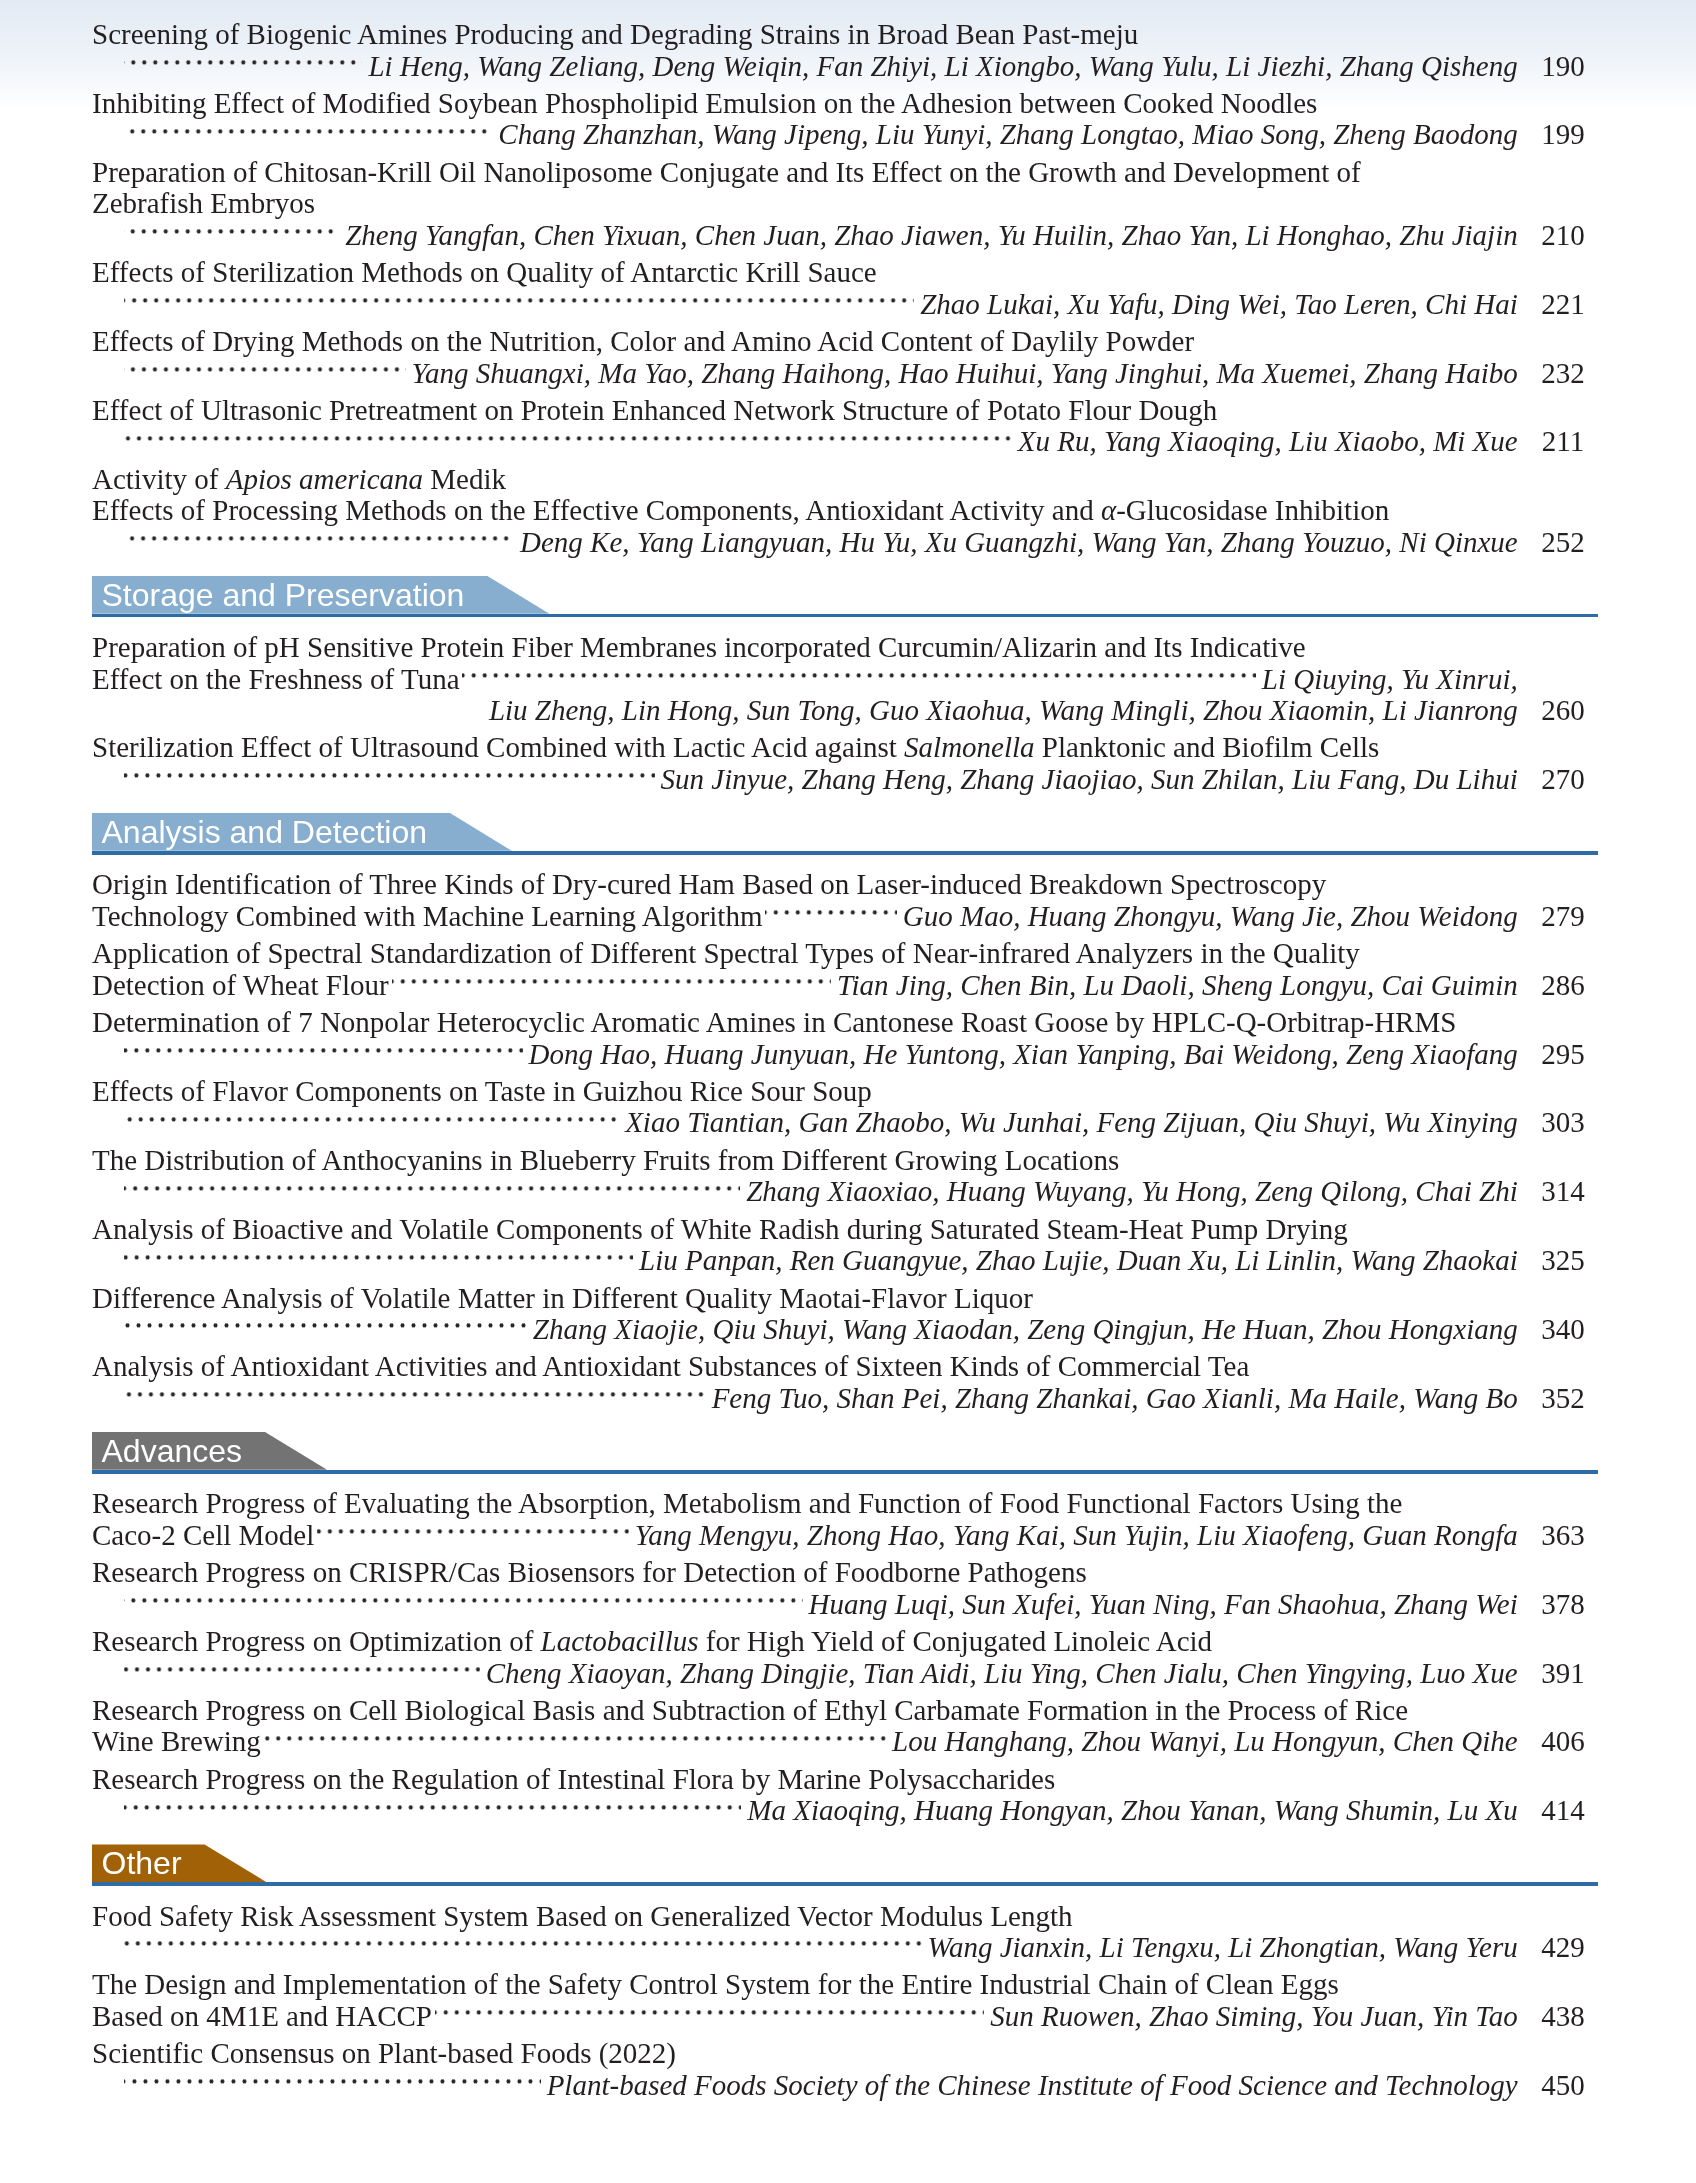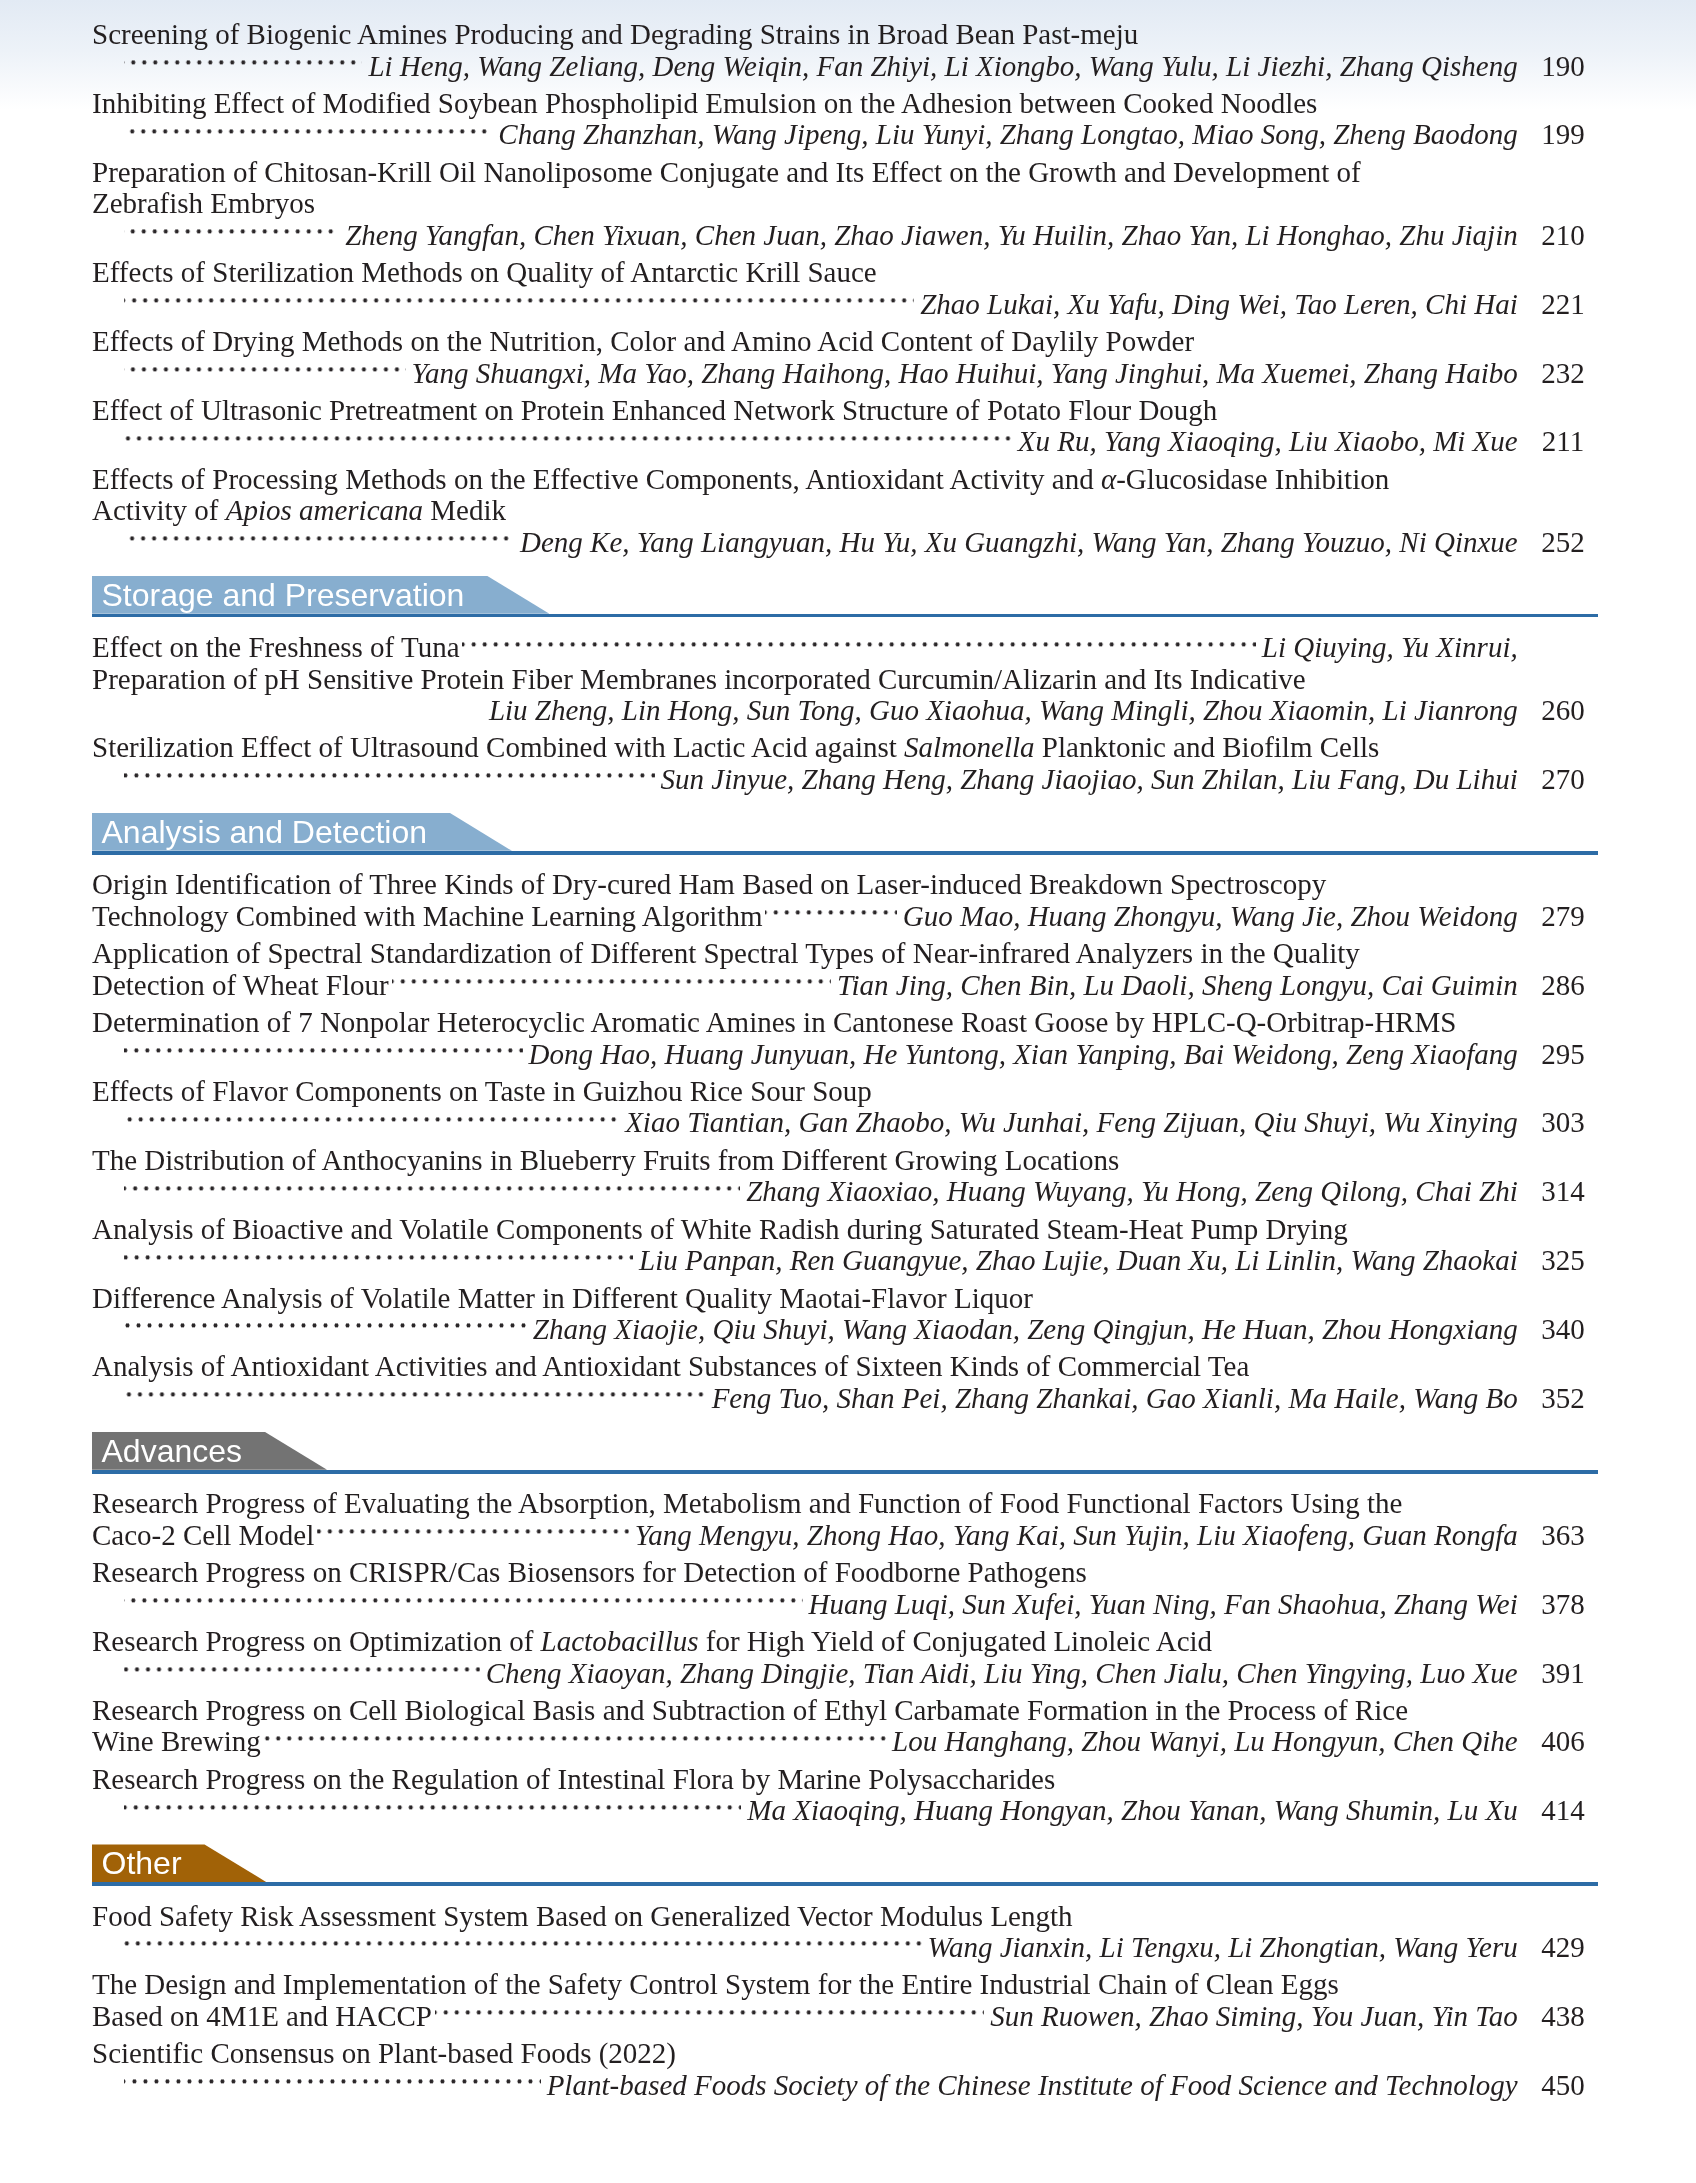--- a/index.html
+++ b/index.html
@@ -107,47 +107,47 @@
         </div>
         <div class="line">
           <span class="indent"></span>
           <span class="leader"></span>
           <span class="right-part"><span class="seg-i">Xu Ru, Yang Xiaoqing, Liu Xiaobo, Mi Xue</span></span>
           <span class="pagecell">211</span>
         </div>
       </div>
       <div class="entry">
         <div class="line">
+          <span class="left-part"><span class="seg-n">Activity of </span><span class="seg-i">Apios americana</span><span class="seg-n"> Medik</span></span>
+        </div>
+        <div class="line">
           <span class="left-part"><span class="seg-n">Effects of Processing Methods on the Effective Components, Antioxidant Activity and </span><span class="seg-i">α</span><span class="seg-n">-Glucosidase Inhibition</span></span>
-        </div>
-        <div class="line">
-          <span class="left-part"><span class="seg-n">Activity of </span><span class="seg-i">Apios americana</span><span class="seg-n"> Medik</span></span>
         </div>
         <div class="line">
           <span class="indent"></span>
           <span class="leader"></span>
           <span class="right-part"><span class="seg-i">Deng Ke, Yang Liangyuan, Hu Yu, Xu Guangzhi, Wang Yan, Zhang Youzuo, Ni Qinxue</span></span>
           <span class="pagecell">252</span>
         </div>
       </div>
     </div>
     <div>
       <div class="sec-head">
         <div class="banner" style="background: rgb(135, 174, 207); color: rgb(255, 255, 255);">Storage and Preservation</div>
         <div class="rule" style="background: rgb(45, 108, 166);"></div>
       </div>
       <div class="entry">
         <div class="line">
+          <span class="left-part"><span class="seg-n">Preparation of pH Sensitive Protein Fiber Membranes incorporated Curcumin/Alizarin and Its Indicative</span></span>
+        </div>
+        <div class="line">
           <span class="left-part"><span class="seg-n">Effect on the Freshness of Tuna</span></span>
           <span class="leader"></span>
           <span class="right-part"><span class="seg-i">Li Qiuying, Yu Xinrui,</span></span>
           <span class="pagecell"></span>
-        </div>
-        <div class="line">
-          <span class="left-part"><span class="seg-n">Preparation of pH Sensitive Protein Fiber Membranes incorporated Curcumin/Alizarin and Its Indicative</span></span>
         </div>
         <div class="line">
           <span class="blankfill"></span>
           <span class="right-part"><span class="seg-i">Liu Zheng, Lin Hong, Sun Tong, Guo Xiaohua, Wang Mingli, Zhou Xiaomin, Li Jianrong</span></span>
           <span class="pagecell">260</span>
         </div>
       </div>
       <div class="entry">
         <div class="line">
           <span class="left-part"><span class="seg-n">Sterilization Effect of Ultrasound Combined with Lactic Acid against </span><span class="seg-i">Salmonella</span><span class="seg-n"> Planktonic and Biofilm Cells</span></span>

